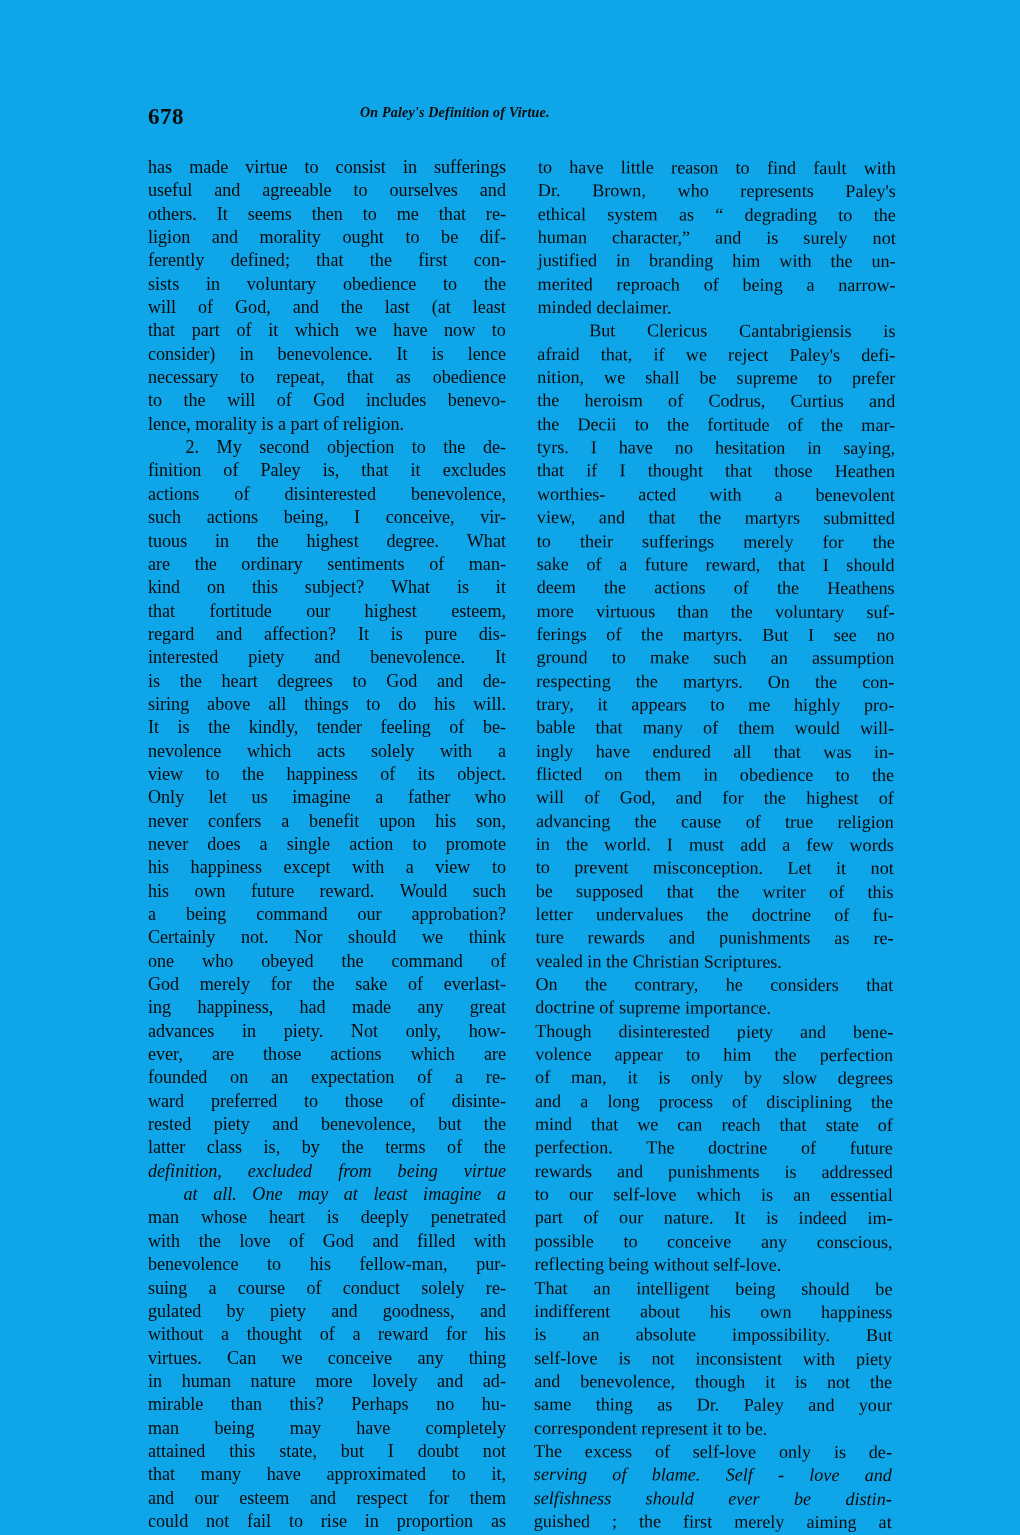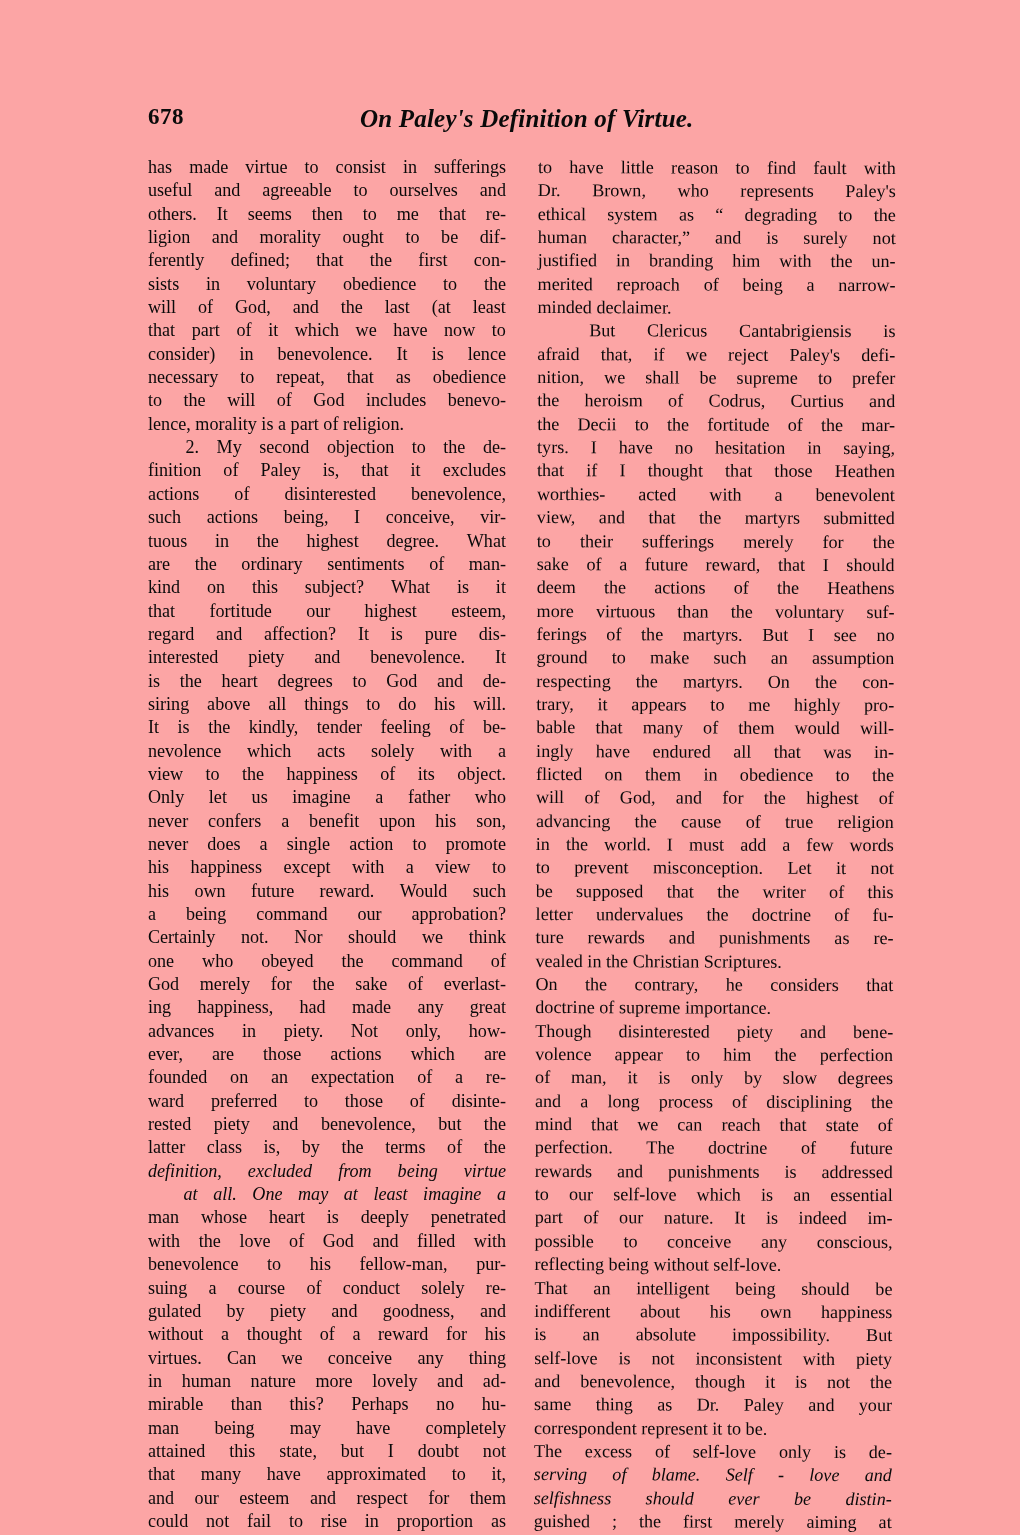--- a/index.html
+++ b/index.html
@@ -5,21 +5,21 @@
 <style>
   html, body {
     margin: 0;
     padding: 0;
     background: #ffffff;
   }
   .page {
     position: relative;
     width: 1020px;
     height: 1535px;
-    background: #fca5a5;
+    background: #0ea5e9;
     overflow: hidden;
     font-family: "Liberation Serif", "DejaVu Serif", serif;
     color: #0a0a0a;
   }
 
   
   .runhead {
     position: absolute;
     left: 148px;
     top: 104px;
@@ -31,21 +31,21 @@
     left: 0;
     top: 0;
     font-size: 23px;
     font-weight: 700;
     letter-spacing: 0.5px;
   }
   .runtitle {
     position: absolute;
     left: 212px;
     top: 1px;
-    font-size: 25px;
+    font-size: 14px;
     font-style: italic;
     font-weight: 700;
     letter-spacing: 0.2px;
     white-space: nowrap;
   }
 
   
   .col {
     position: absolute;
     top: 156px;

